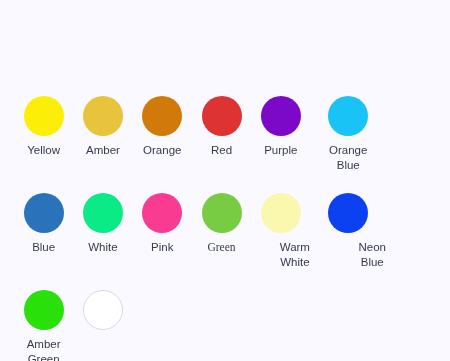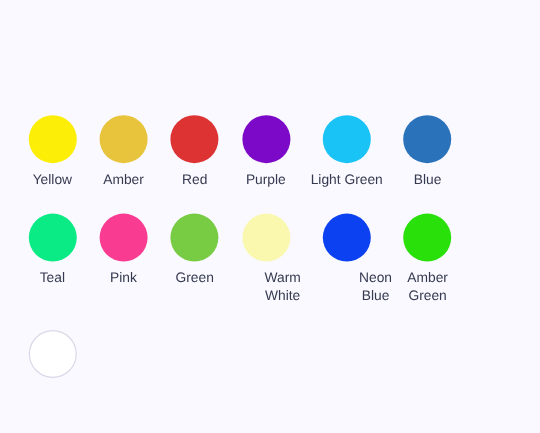--- a/index.html
+++ b/index.html
@@ -62,46 +62,50 @@
   <div class="swatch-grid" style="grid-template-columns: repeat(6, 1fr);">
       <div class="swatch">
         <div class="swatch-dot" style="background: rgb(252, 238, 7);"></div>
         <div class="swatch-label" style="color: rgb(53, 58, 80);">Yellow</div>
       </div>
       <div class="swatch">
         <div class="swatch-dot" style="background: rgb(232, 195, 60);"></div>
         <div class="swatch-label" style="color: rgb(53, 58, 80);">Amber</div>
       </div>
       <div class="swatch">
+        <div class="swatch-dot" style="background: rgb(210, 121, 12);"></div>
+        <div class="swatch-label" style="color: rgb(53, 58, 80);">Orange</div>
+      </div>
+      <div class="swatch">
         <div class="swatch-dot" style="background: rgb(221, 51, 51);"></div>
         <div class="swatch-label" style="color: rgb(53, 58, 80);">Red</div>
       </div>
       <div class="swatch">
         <div class="swatch-dot" style="background: rgb(125, 9, 200);"></div>
         <div class="swatch-label" style="color: rgb(53, 58, 80);">Purple</div>
       </div>
       <div class="swatch">
         <div class="swatch-dot" style="background: rgb(26, 195, 245);"></div>
-        <div class="swatch-label" style="color: rgb(53, 58, 80);">Light Green</div>
+        <div class="swatch-label" style="color: rgb(53, 58, 80);">Orange Blue</div>
       </div>
       <div class="swatch">
         <div class="swatch-dot" style="background: rgb(42, 114, 186);"></div>
         <div class="swatch-label" style="color: rgb(53, 58, 80);">Blue</div>
       </div>
       <div class="swatch">
         <div class="swatch-dot" style="background: rgb(10, 235, 134);"></div>
-        <div class="swatch-label" style="color: rgb(53, 58, 80);">Teal</div>
+        <div class="swatch-label" style="color: rgb(53, 58, 80);">White</div>
       </div>
       <div class="swatch">
         <div class="swatch-dot" style="background: rgb(249, 60, 146);"></div>
         <div class="swatch-label" style="color: rgb(53, 58, 80);">Pink</div>
       </div>
       <div class="swatch">
         <div class="swatch-dot" style="background: rgb(119, 204, 68);"></div>
-        <div class="swatch-label" style="color: rgb(53, 58, 80);">Green</div>
+        <div class="swatch-label" style="color: rgb(53, 58, 80); font-family: Liberation Serif, serif;">Green</div>
       </div>
       <div class="swatch">
         <div class="swatch-dot" style="background: rgb(250, 247, 174);"></div>
         <div class="swatch-label" style="color: rgb(53, 58, 80); margin-left: 28px;">Warm White</div>
       </div>
       <div class="swatch">
         <div class="swatch-dot" style="background: rgb(11, 65, 240);"></div>
         <div class="swatch-label" style="color: rgb(53, 58, 80); margin-left: 48px;">Neon Blue</div>
       </div>
       <div class="swatch">

